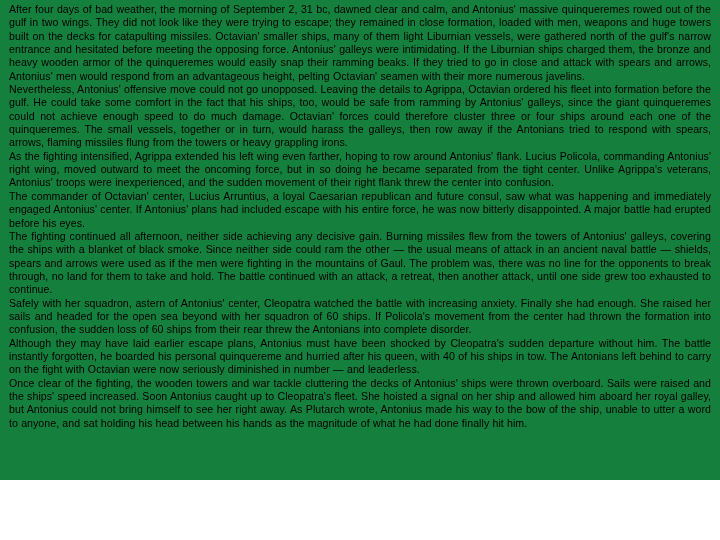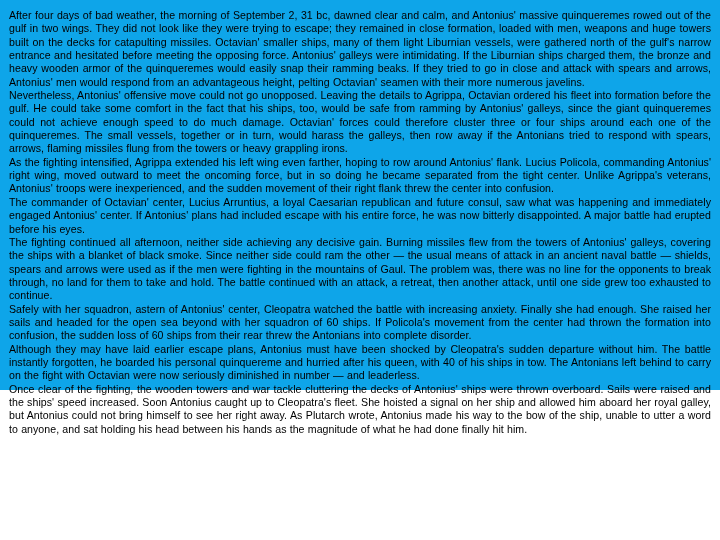--- a/index.html
+++ b/index.html
@@ -8,23 +8,23 @@
       background: #ffffff;
     }
     body {
       width: 720px;
       height: 540px;
       overflow: hidden;
     }
     .slide {
       box-sizing: border-box;
       width: 720px;
-      height: 390px;
-      padding: 9px 9px 8px 9px;
-      background: #0ea5e9;
+      height: 480px;
+      padding: 3px 9px 8px 9px;
+      background: #15803d;
     }
     .slide p {
       margin: 0;
       padding: 0;
       font-family: "Liberation Sans", sans-serif;
       font-size: 10.6px;
       line-height: 13.35px;
       color: #000000;
       text-align: justify;
       letter-spacing: 0.05px;

